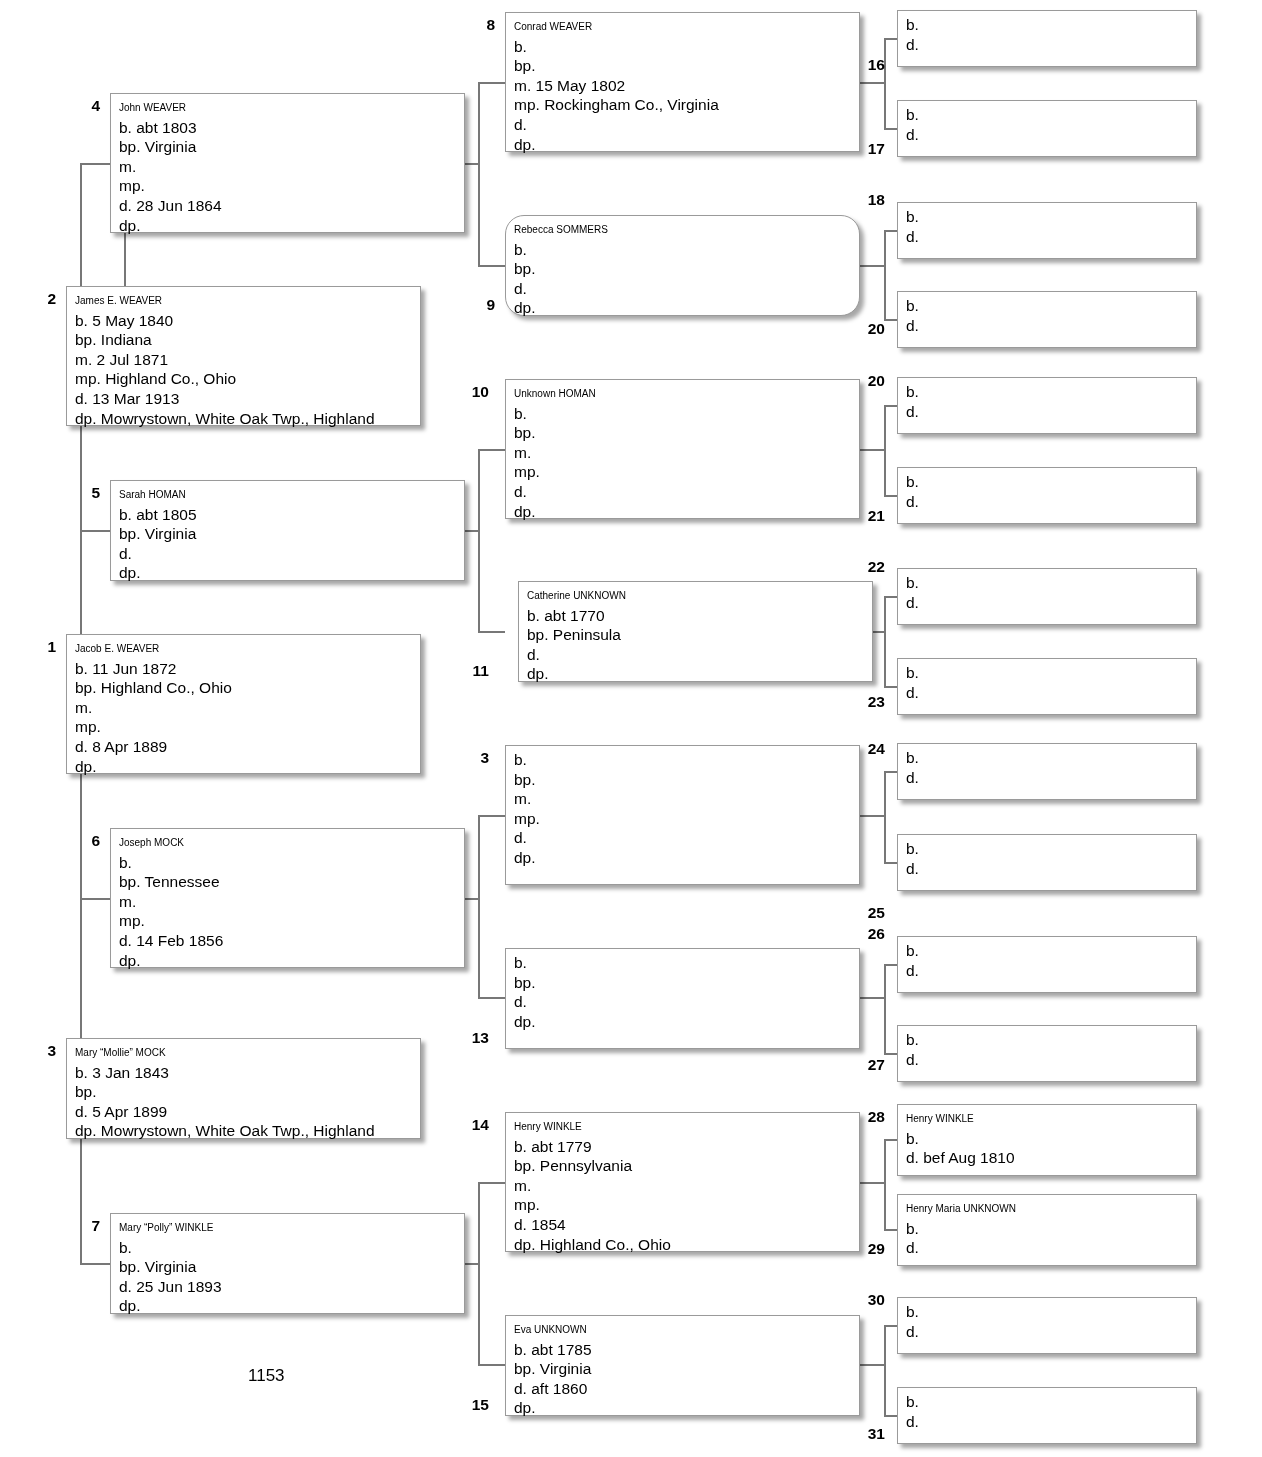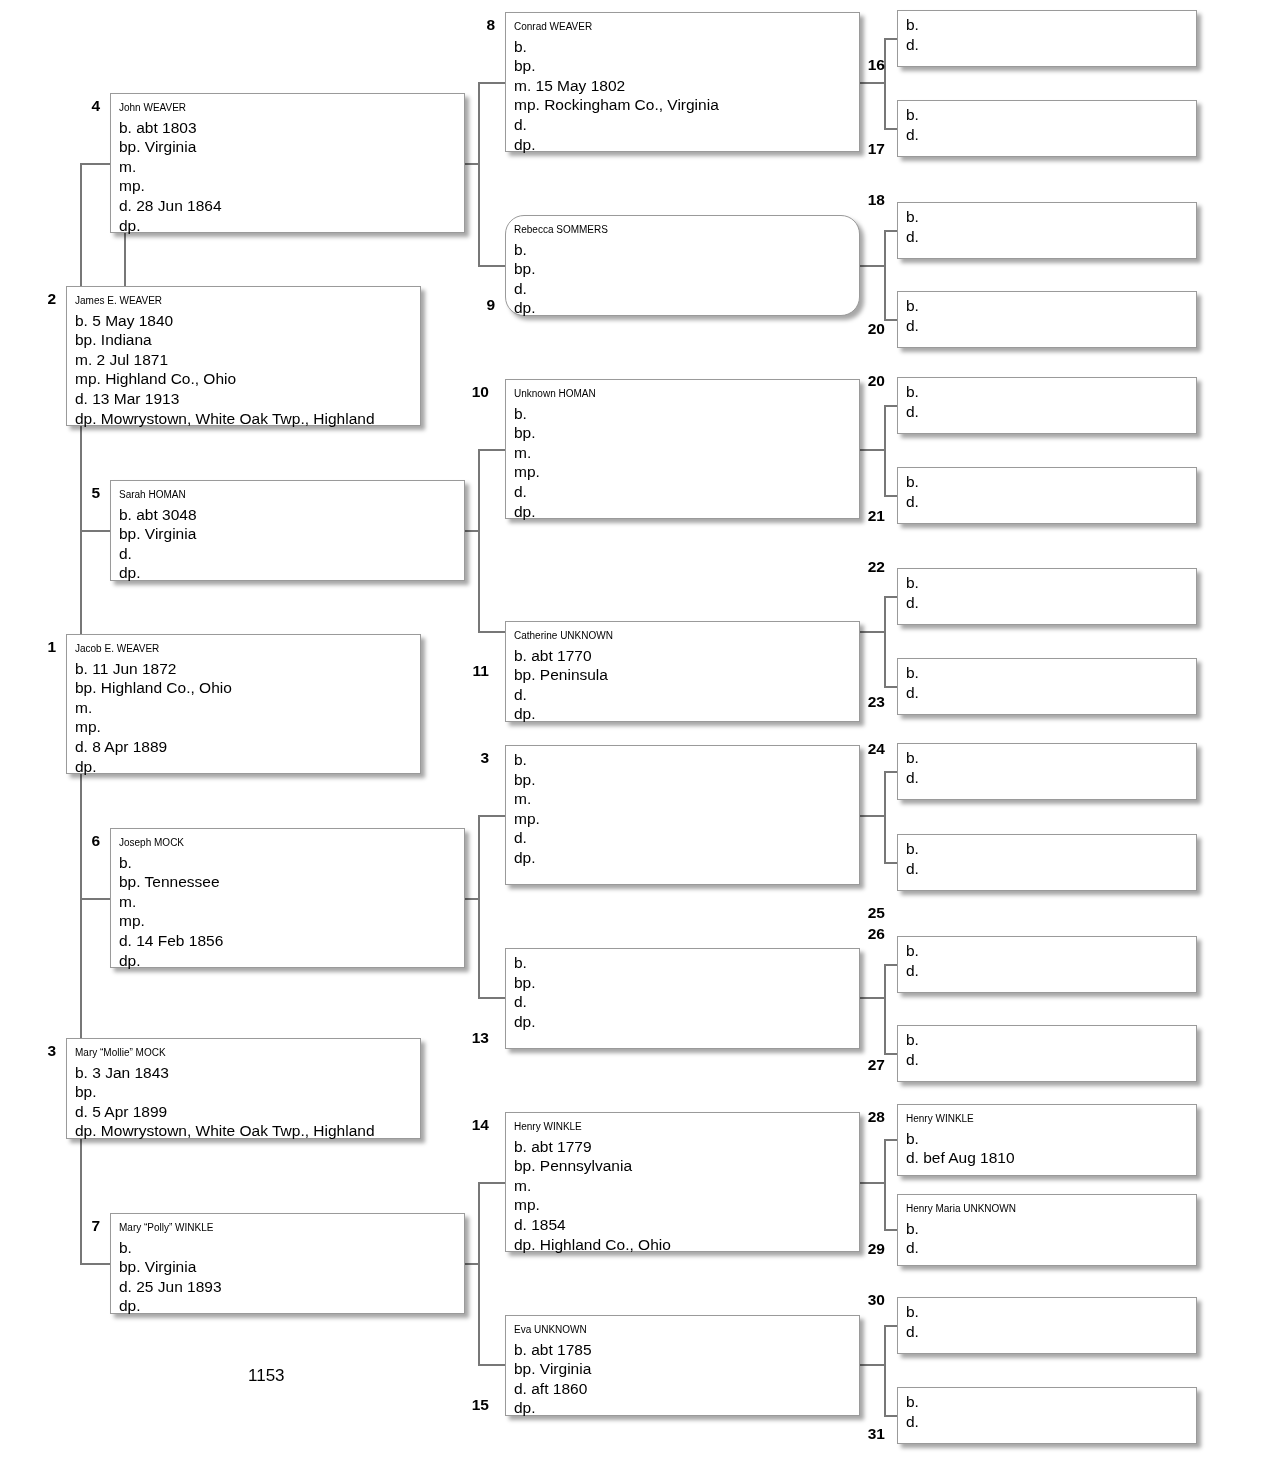--- a/index.html
+++ b/index.html
@@ -144,21 +144,21 @@
       <span class="fld">b. abt 1803</span>
       <span class="fld">bp. Virginia</span>
       <span class="fld">m.</span>
       <span class="fld">mp.</span>
       <span class="fld">d. 28 Jun 1864</span>
       <span class="fld">dp.</span>
     </div>
     <div class="num" style="left: 68px; top: 97px; width: 32px;">4</div>
     <div class="box" style="left: 110px; top: 480px; width: 355px; height: 101px;">
       <span class="fld nm">Sarah HOMAN</span>
-      <span class="fld">b. abt 3048</span>
+      <span class="fld">b. abt 1805</span>
       <span class="fld">bp. Virginia</span>
       <span class="fld">d.</span>
       <span class="fld">dp.</span>
     </div>
     <div class="num" style="left: 68px; top: 484px; width: 32px;">5</div>
     <div class="box" style="left: 110px; top: 828px; width: 355px; height: 140px;">
       <span class="fld nm">Joseph MOCK</span>
       <span class="fld">b.</span>
       <span class="fld">bp. Tennessee</span>
       <span class="fld">m.</span>
@@ -196,21 +196,21 @@
     <div class="box" style="left: 505px; top: 379px; width: 355px; height: 140px;">
       <span class="fld nm">Unknown HOMAN</span>
       <span class="fld">b.</span>
       <span class="fld">bp.</span>
       <span class="fld">m.</span>
       <span class="fld">mp.</span>
       <span class="fld">d.</span>
       <span class="fld">dp.</span>
     </div>
     <div class="num" style="left: 457px; top: 383px; width: 32px;">10</div>
-    <div class="box" style="left: 505px; top: 581px; width: 355px; height: 101px; margin-top: 40px;">
+    <div class="box" style="left: 518px; top: 581px; width: 355px; height: 101px;">
       <span class="fld nm">Catherine UNKNOWN</span>
       <span class="fld">b. abt 1770</span>
       <span class="fld">bp. Peninsula</span>
       <span class="fld">d.</span>
       <span class="fld">dp.</span>
     </div>
     <div class="num" style="left: 457px; top: 662px; width: 32px;">11</div>
     <div class="box" style="left: 505px; top: 745px; width: 355px; height: 140px;">
       <span class="fld">b.</span>
       <span class="fld">bp.</span>

